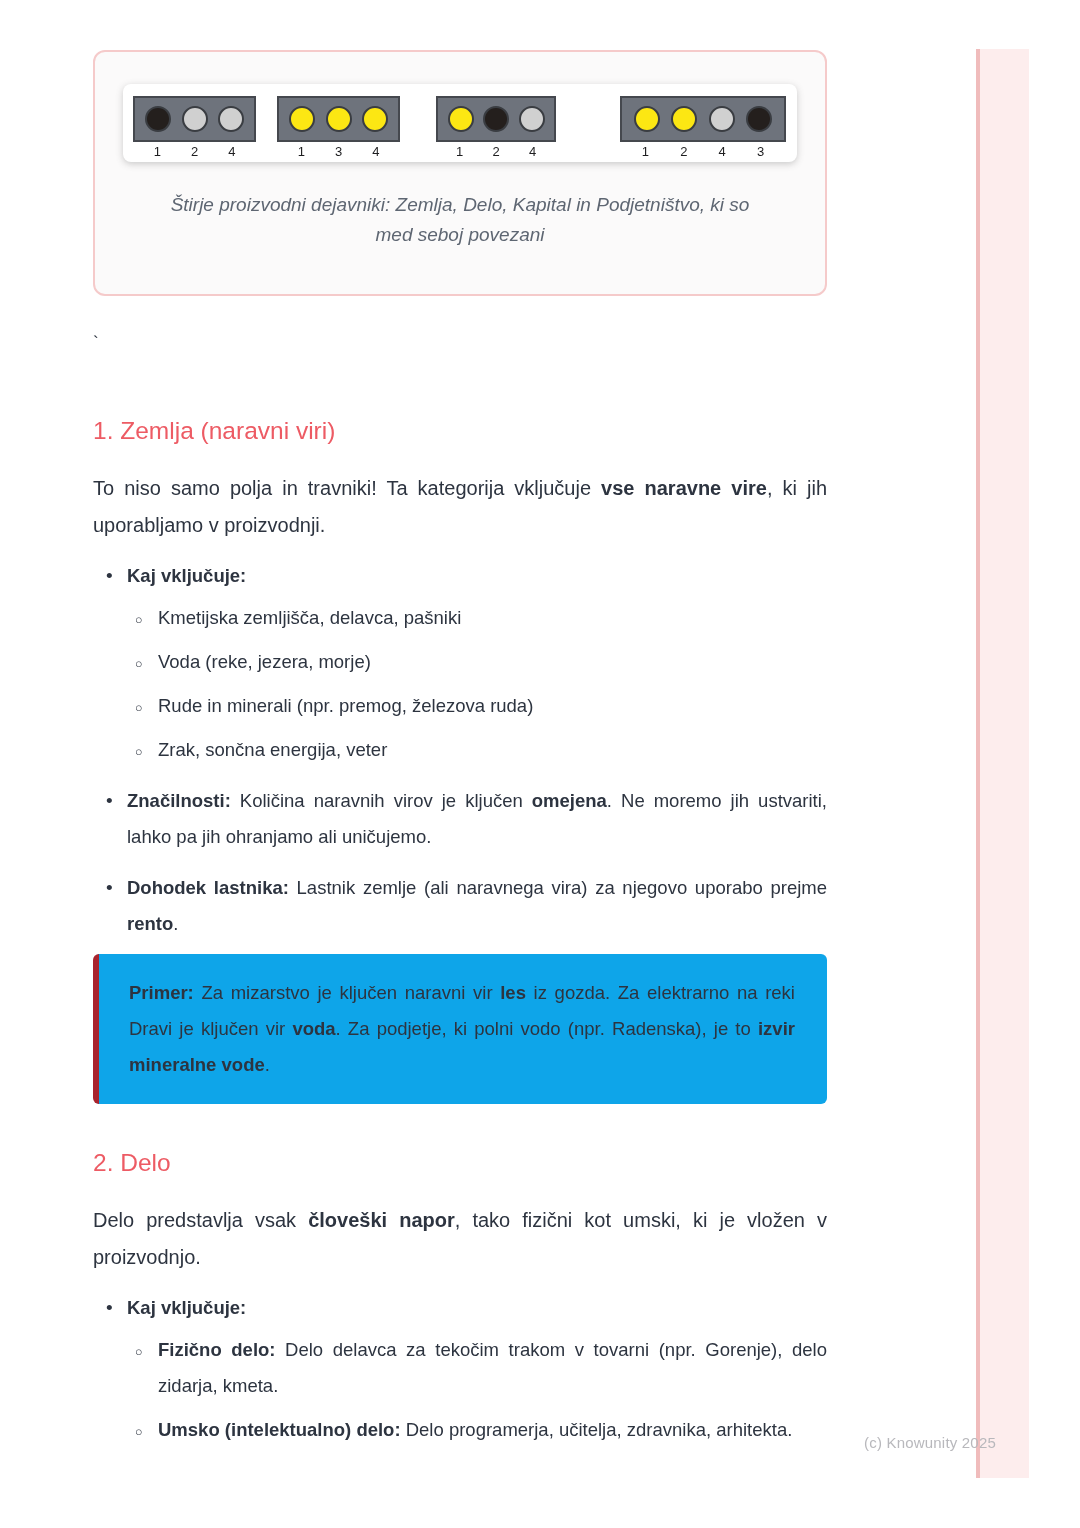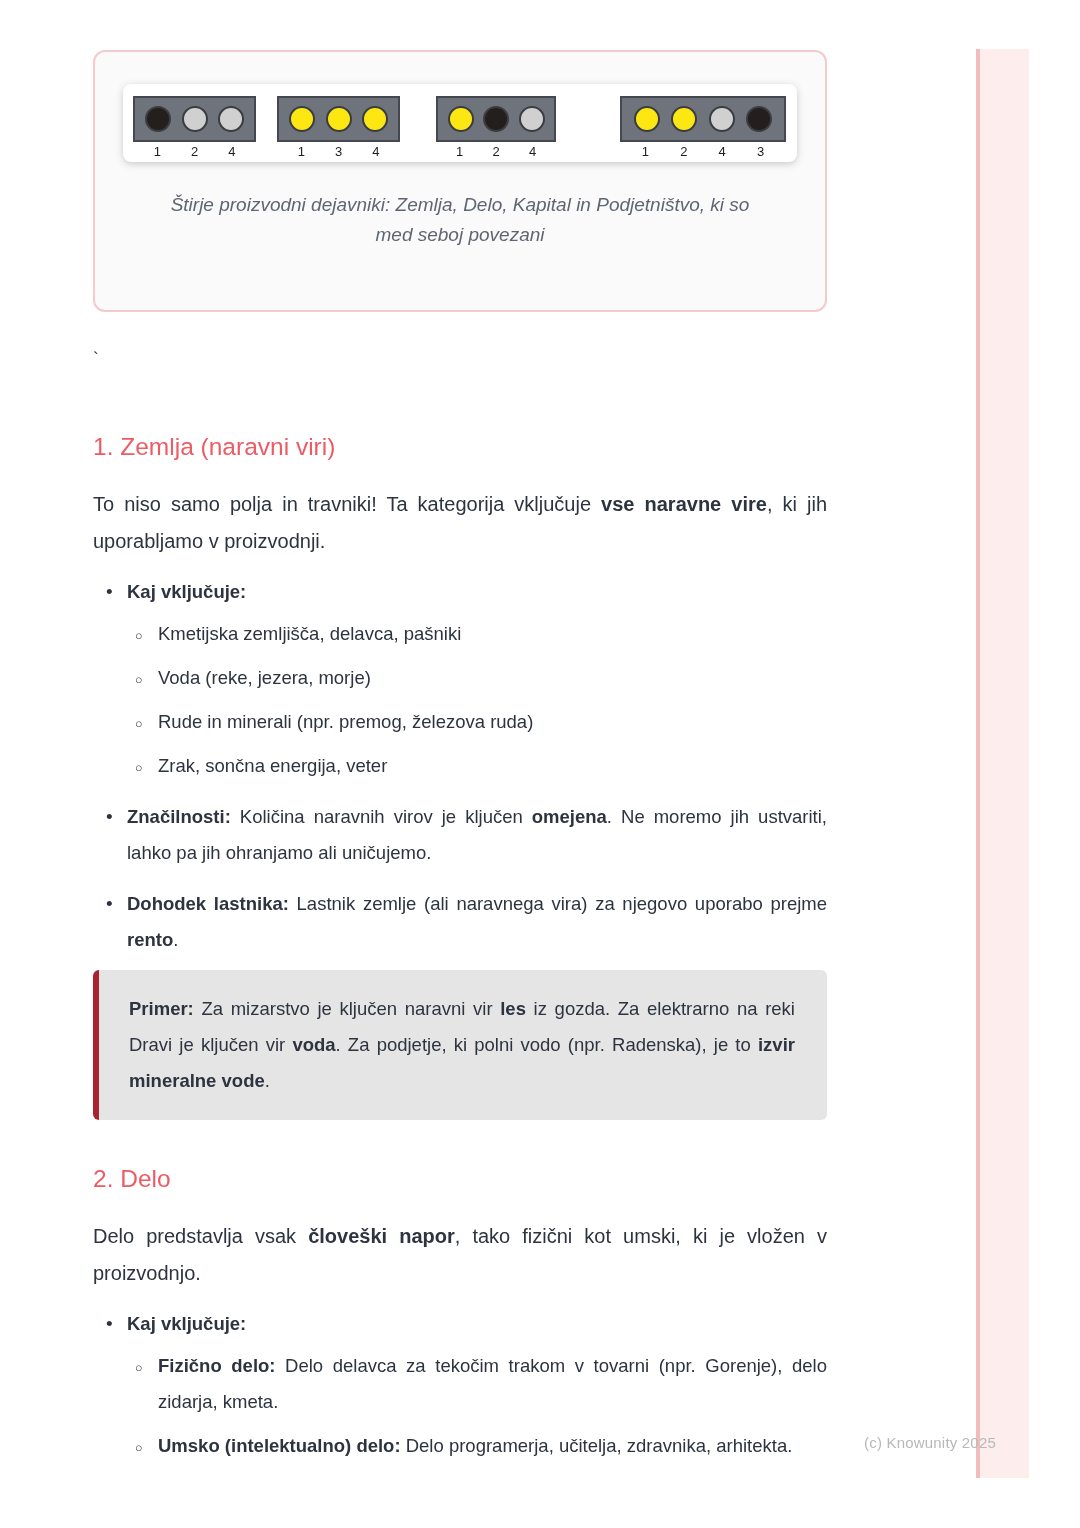--- a/index.html
+++ b/index.html
@@ -67,21 +67,21 @@
     width: 26px; height: 26px;
     border-radius: 50%;
     border: 2px solid #3a3d42;
   }
   .num-row { display: flex; justify-content: space-evenly; margin-top: 2px; }
   .num-row span {
     font-size: 13px; color: #1e1e20;
     width: 26px; text-align: center; line-height: 15px;
   }
   .figure-caption {
-    margin: 28px 30px 16px 30px;
+    margin: 28px 30px 0 30px;
     text-align: center;
     font-style: italic;
     font-size: 19px;
     line-height: 30px;
     color: #5e6672;
   }
 
   
   .stray { margin-top: 36px; font-size: 17px; line-height: 22px; color: #2d3440; }
 
@@ -123,21 +123,21 @@
   ul.sub > li { position: relative; margin-bottom: 8px; }
   ul.sub > li:last-child { margin-bottom: 0; }
   ul.sub > li::before {
     content: "\25CB";
     position: absolute; left: -23px; top: 2px;
     font-size: 12.5px; color: #2d3440;
   }
 
   .example {
     margin-top: 12px;
-    background: #e5e5e5;
+    background: #0ea5e9;
     border-left: 6px solid #a9242e;
     border-radius: 6px;
     padding: 21px 32px 21px 30px;
     font-size: 18.5px; line-height: 36px;
     text-align: justify;
   }
 </style>
 </head>
 <body>
 

